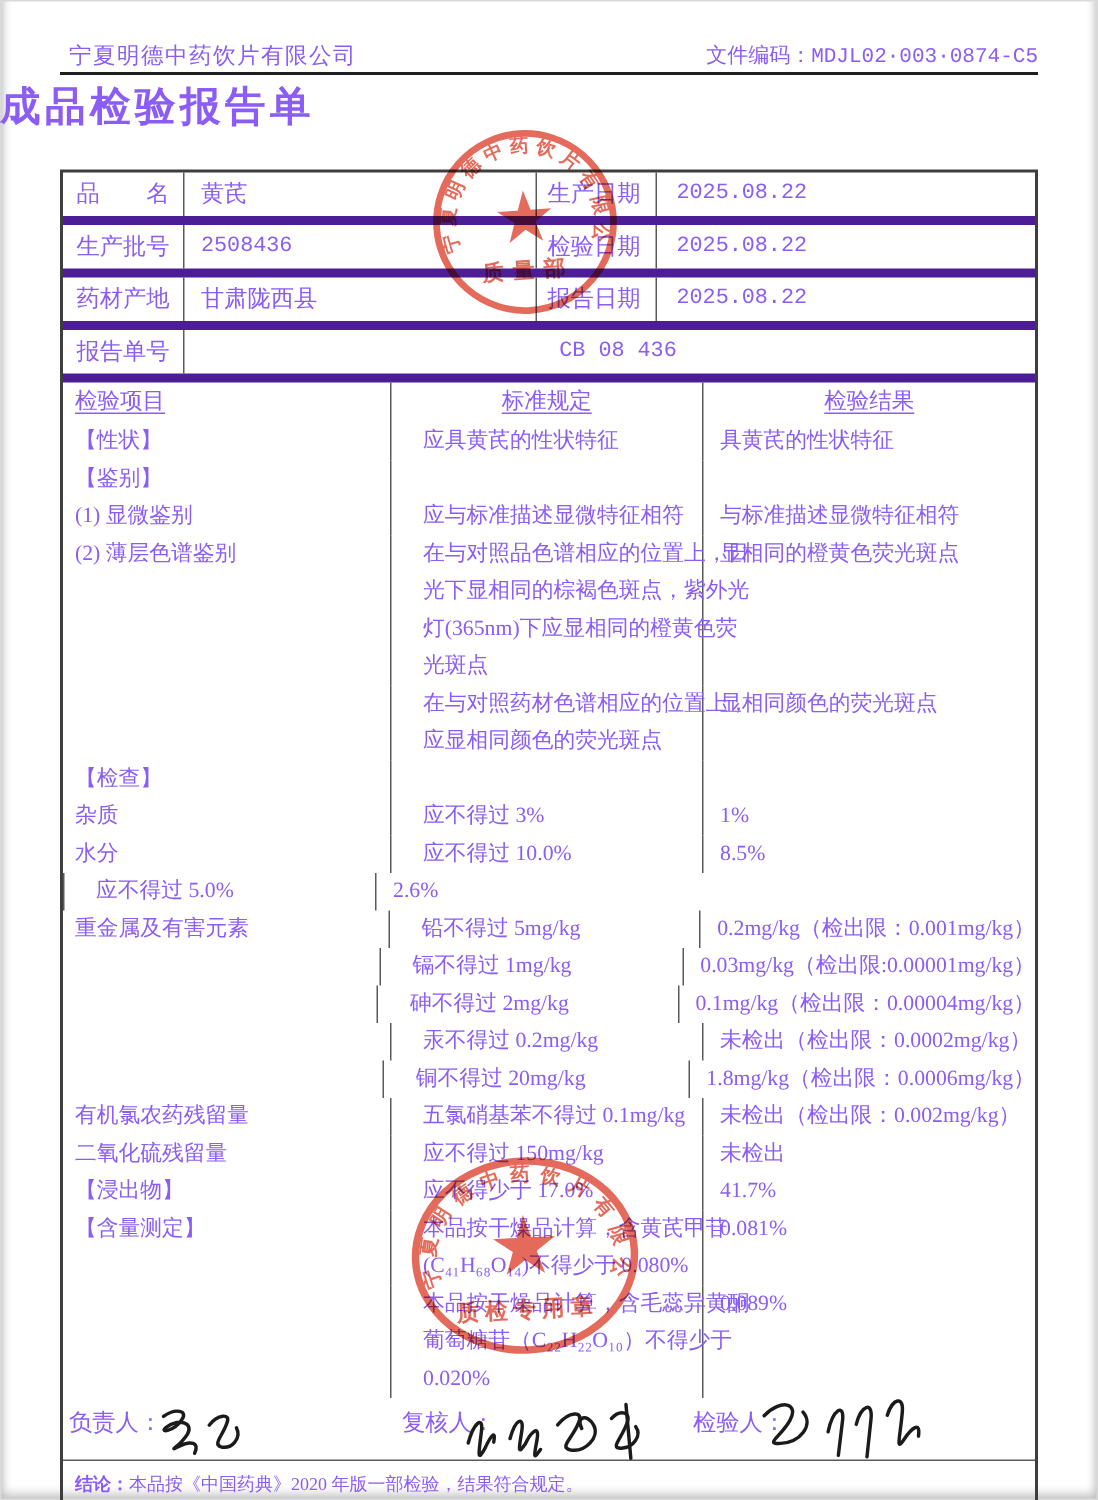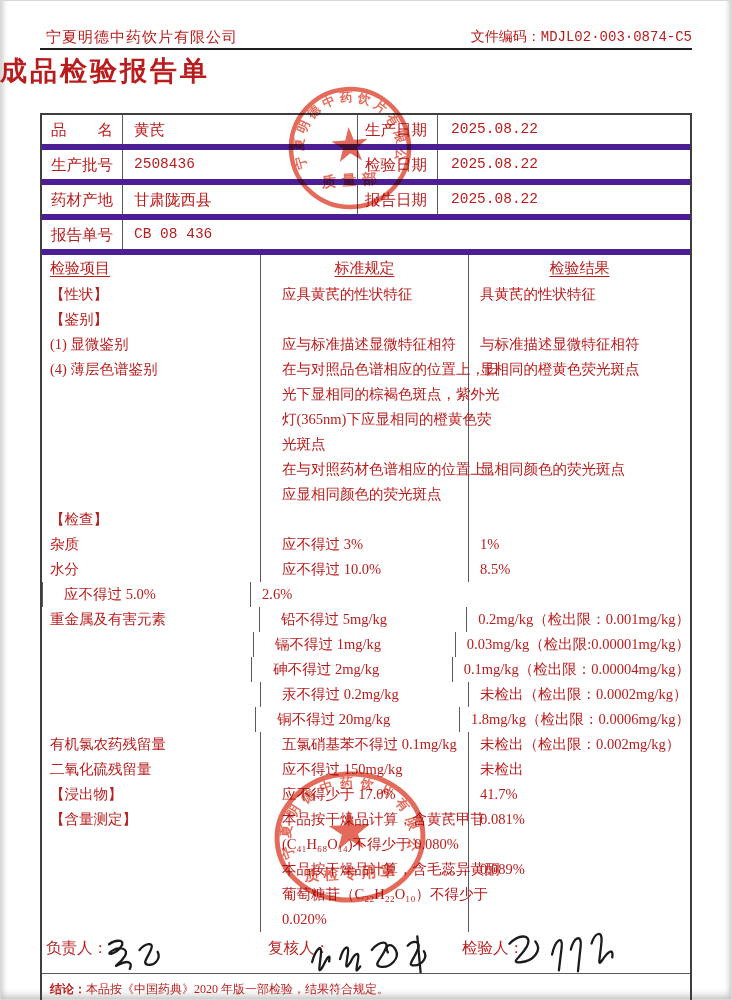--- a/index.html
+++ b/index.html
@@ -1,39 +1,39 @@
 <!DOCTYPE html>
 <html><head>
 <meta charset="utf-8">
 <style>
   html,body{margin:0;padding:0;background:#e8e8e8;}
   .page{
     position:relative;width:732px;height:1000px;margin:0 auto;
     background:#ffffff;overflow:hidden;
     font-family:"Liberation Serif","DejaVu Serif",serif;
-    color:#b91c1c;
+    color:#8b5cf6;
     box-shadow:inset 0 0 0 1px #d9d9d9, inset 8px 0 6px -6px #bbb, inset -8px 0 6px -6px #bbb, inset 0 -10px 8px -7px #b5b5b5;
   }
   .mono{font-family:"Liberation Mono","DejaVu Sans Mono",monospace;}
   
   .hdr-company{position:absolute;left:46px;top:28px;font-size:15px;letter-spacing:1px;}
   .hdr-code{position:absolute;right:40px;top:28px;font-size:14px;}
   .hdr-code .mono{font-size:14px;}
   .hdr-rule{position:absolute;left:40px;right:40px;top:48px;height:2px;background:#1f1f1f;}
   .doc-title{position:absolute;left:0;top:53px;width:100%;text-align:left;
     font-size:27px;font-weight:bold;letter-spacing:3px;}
   
   .doc-table{position:absolute;left:40px;top:113px;width:648px;border:2px solid #3e3e3e;background:transparent;}
   .info-row{display:flex;height:29px;line-height:29px;border-bottom:6px solid #4c1d95;font-size:15.5px;}
   .info-row:last-child{border-bottom:1px solid #5a5a5a;}
   .c-label{width:81px;padding-left:9px;border-right:1px solid #5a5a5a;box-sizing:border-box;}
   .c-value{width:235px;padding-left:11px;border-right:1px solid #5a5a5a;box-sizing:border-box;}
   .c-rlabel{width:80px;padding-left:7px;border-right:1px solid #5a5a5a;box-sizing:border-box;}
   .c-rvalue{flex:1;padding-left:13px;}
-  .c-value-wide{flex:1;padding-left:11px;border-right:none;}
+  .c-value-wide{flex:1;padding-left:11px;border-right:none;text-align:center;}
   .info-row .mono{font-size:14.5px;}
   
   .main-head{display:flex;height:27px;line-height:27px;font-size:15px;}
   .main-head .hc{box-sizing:border-box;}
   .hc-item{width:218px;padding-left:8px;}
   .hc-std{width:209px;text-align:center;border-left:1px solid #5a5a5a;border-right:1px solid #5a5a5a;}
   .hc-res{flex:1;text-align:center;}
   .hc u{text-decoration:underline;text-underline-offset:3px;}
   .trow{display:flex;font-size:14.5px;}
   .tcell{box-sizing:border-box;}
@@ -122,21 +122,21 @@
           </div>
           <div class="tcell min cs">
             <div class="tline">应与标准描述显微特征相符</div>
           </div>
           <div class="tcell min cr">
             <div class="tline">与标准描述显微特征相符</div>
           </div>
         </div>
         <div class="trow">
           <div class="tcell min ci">
-            <div class="tline">(4) 薄层色谱鉴别</div>
+            <div class="tline">(2) 薄层色谱鉴别</div>
           </div>
           <div class="tcell min cs">
             <div class="tline">在与对照品色谱相应的位置上，日</div>
             <div class="tline">光下显相同的棕褐色斑点，紫外光</div>
             <div class="tline">灯(365nm)下应显相同的橙黄色荧</div>
             <div class="tline">光斑点</div>
           </div>
           <div class="tcell min cr">
             <div class="tline">显相同的橙黄色荧光斑点</div>
           </div>

